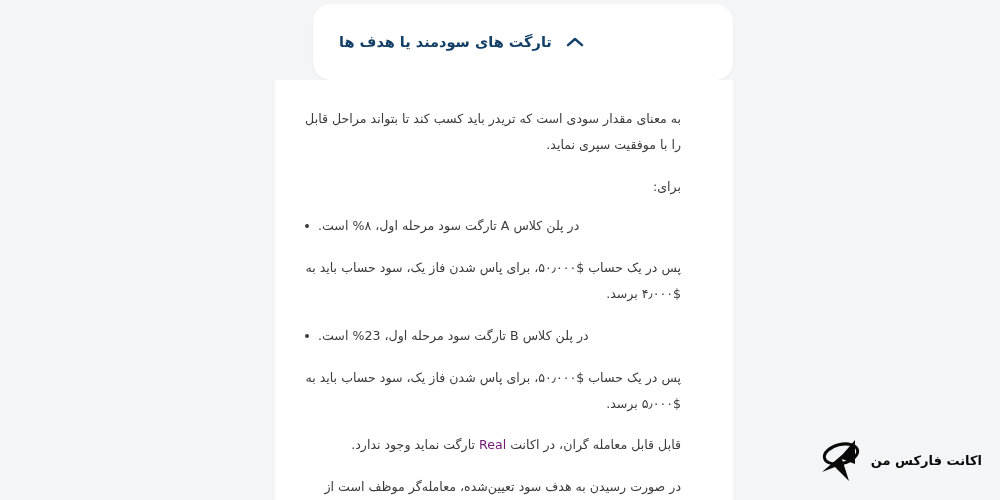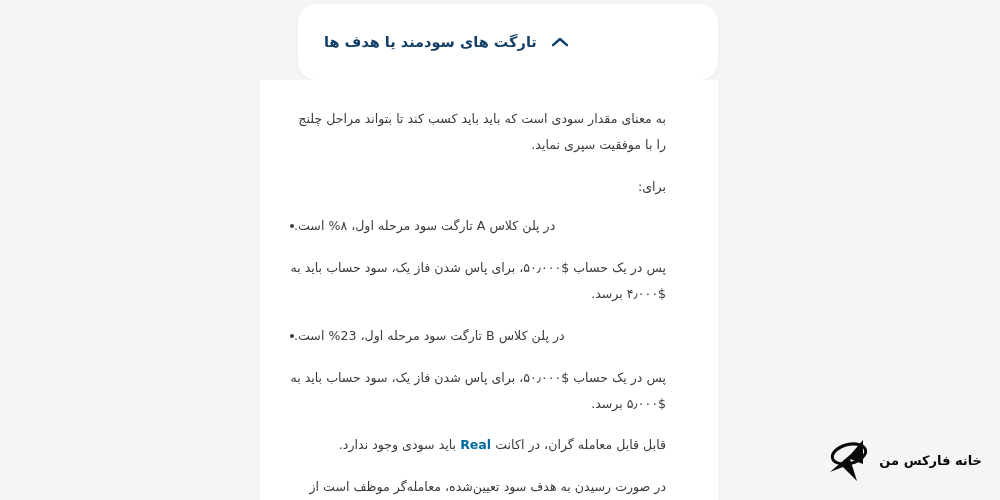--- a/index.html
+++ b/index.html
@@ -12,21 +12,21 @@
     background: #f4f5f6;
     font-family: "DejaVu Sans", "Liberation Sans", sans-serif;
     overflow: hidden;
     position: relative;
   }
 
   
   .accordion {
     position: absolute;
     top: 0;
-    left: 260px;
+    left: 275px;
     width: 458px;
     height: 352px;
   }
 
   .acc-header {
     position: absolute;
     top: 4px;
     right: 0;
     width: 420px;
     height: 76px;
@@ -86,42 +86,43 @@
     text-align: right;
     direction: rtl;
   }
 
   .para.tight { margin-bottom: 14px; }
 
   .bullet-row {
     display: flex;
     flex-direction: row-reverse;
     align-items: flex-start;
+    gap: 9px;
     margin: 0 0 16px 0;
     padding-right: 4px;
   }
   .bullet-dot {
     flex: 0 0 auto;
     width: 4px;
     height: 4px;
     border-radius: 50%;
     background: #3b3b3b;
     margin-top: 11px;
   }
   .bullet-text {
     font-size: 12.6px;
     line-height: 2.05;
     color: #3b3b3b;
     direction: rtl;
     text-align: right;
   }
 
   .hl-real {
-    color: #0369a1;
-    font-weight: 700;
+    color: #701a75;
+    font-weight: 400;
     direction: ltr;
     unicode-bidi: embed;
     display: inline-block;
     text-align: right;
   }
 
   
   .watermark {
     position: absolute;
     right: 18px;
@@ -155,44 +156,44 @@
     <div class="acc-title">تارگت های سودمند یا هدف ها</div>
     <div class="chevron-btn">
       <svg width="18" height="12" viewBox="0 0 18 12" aria-hidden="true">
         <path d="M2 9.2 L9 3 L16 9.2" fill="none" stroke="#12406b" stroke-width="2.4" stroke-linecap="round" stroke-linejoin="round"></path>
       </svg>
     </div>
   </div>
 
   <div class="acc-body">
 
-    <p class="para">به معنای مقدار سودی است که باید باید کسب کند تا بتواند مراحل چلنج را با موفقیت سپری نماید.</p>
+    <p class="para">به معنای مقدار سودی است که تریدر باید کسب کند تا بتواند مراحل قابل را با موفقیت سپری نماید.</p>
 
     <p class="para tight">برای:</p>
 
     <div class="bullet-row">
       <span class="bullet-dot"></span>
       <span class="bullet-text">در پلن کلاس A تارگت سود مرحله اول، ۸% است.</span>
     </div>
     <p class="para">پس در یک حساب $۵۰٫۰۰۰، برای پاس شدن فاز یک، سود حساب باید به $۴٫۰۰۰ برسد.</p>
 
     <div class="bullet-row">
       <span class="bullet-dot"></span>
       <span class="bullet-text">در پلن کلاس B تارگت سود مرحله اول، 23% است.</span>
     </div>
     <p class="para">پس در یک حساب $۵۰٫۰۰۰، برای پاس شدن فاز یک، سود حساب باید به $۵٫۰۰۰ برسد.</p>
 
-    <p class="para"><span>قابل قابل معامله گران، در اکانت</span> <span class="hl-real">Real</span> <span>باید سودی وجود ندارد.</span></p>
+    <p class="para"><span>قابل قابل معامله گران، در اکانت</span> <span class="hl-real">Real</span> <span>تارگت نماید وجود ندارد.</span></p>
 
     <p class="para">در صورت رسیدن به هدف سود تعیین‌شده، معامله‌گر موظف است از انجام هرگونه معامله جدید روی حساب همان مرحله خودداری کند، تا زمانی که حساب مرحله‌ی بعدی دریافت شود</p>
 
   </div>
 </div>
 
 <div class="watermark">
-  <span class="wm-text">خانه فارکس من</span>
+  <span class="wm-text">اکانت فارکس من</span>
   <svg class="wm-logo" viewBox="0 0 44 52" aria-hidden="true">
     <g fill="#0a0a0a">
       <path d="M36 6 L36 30 L23 25 L30 47 L16 33 L3 38 L24 20 Z"></path>
     </g>
     <ellipse cx="22" cy="20" rx="17" ry="9.5" fill="none" stroke="#0a0a0a" stroke-width="3" transform="rotate(-14 22 20)"></ellipse>
   </svg>
 </div>
 
 </body></html>

